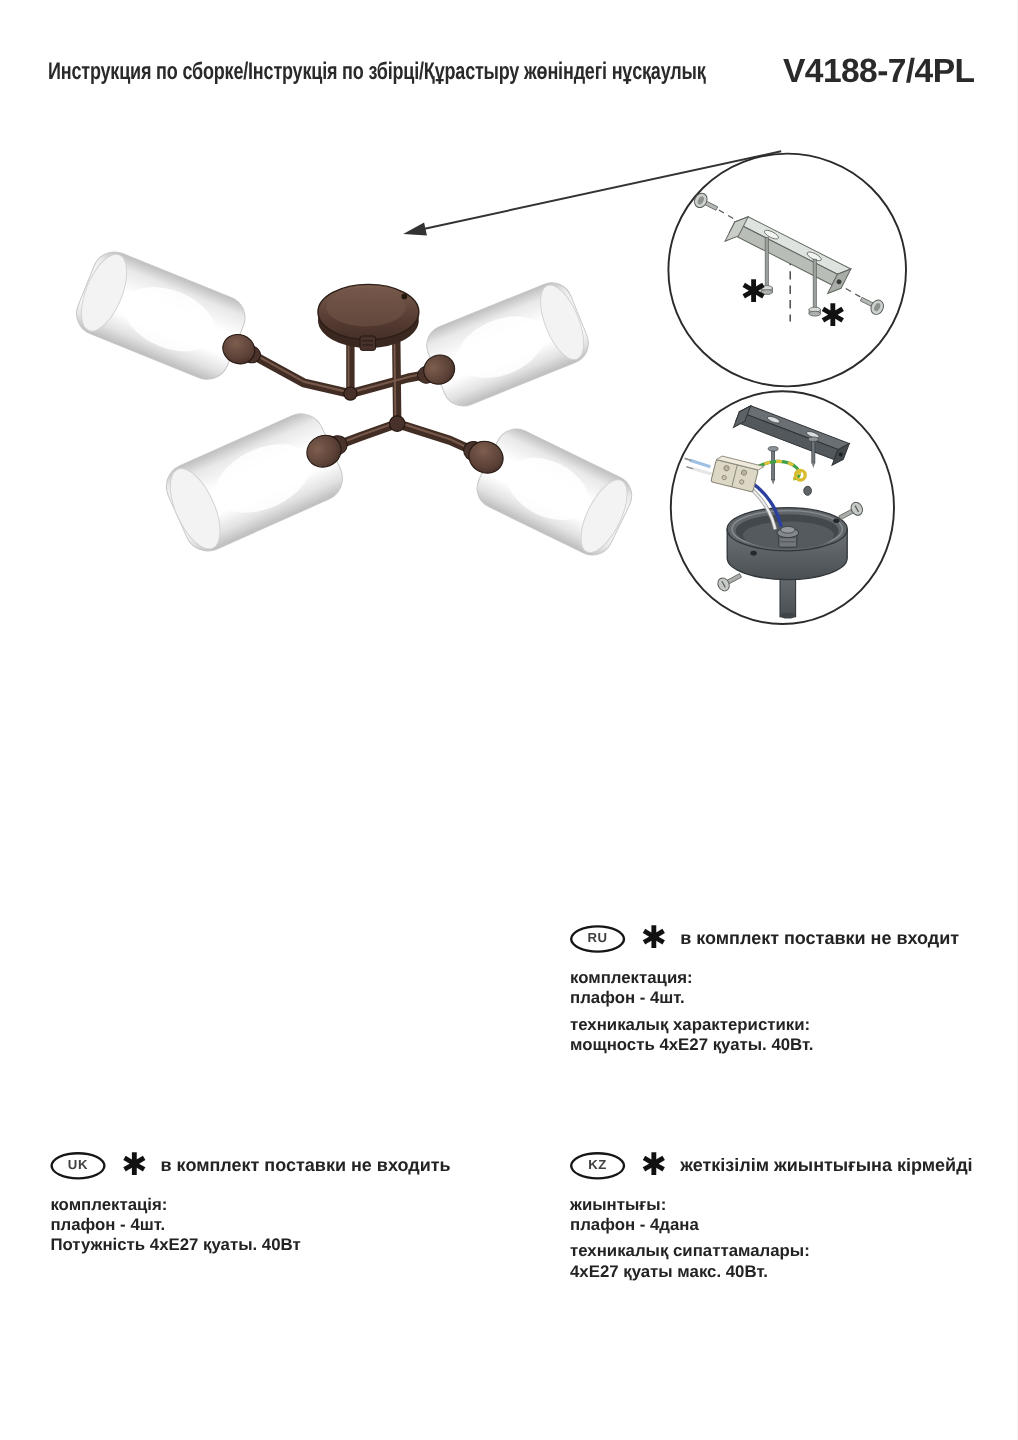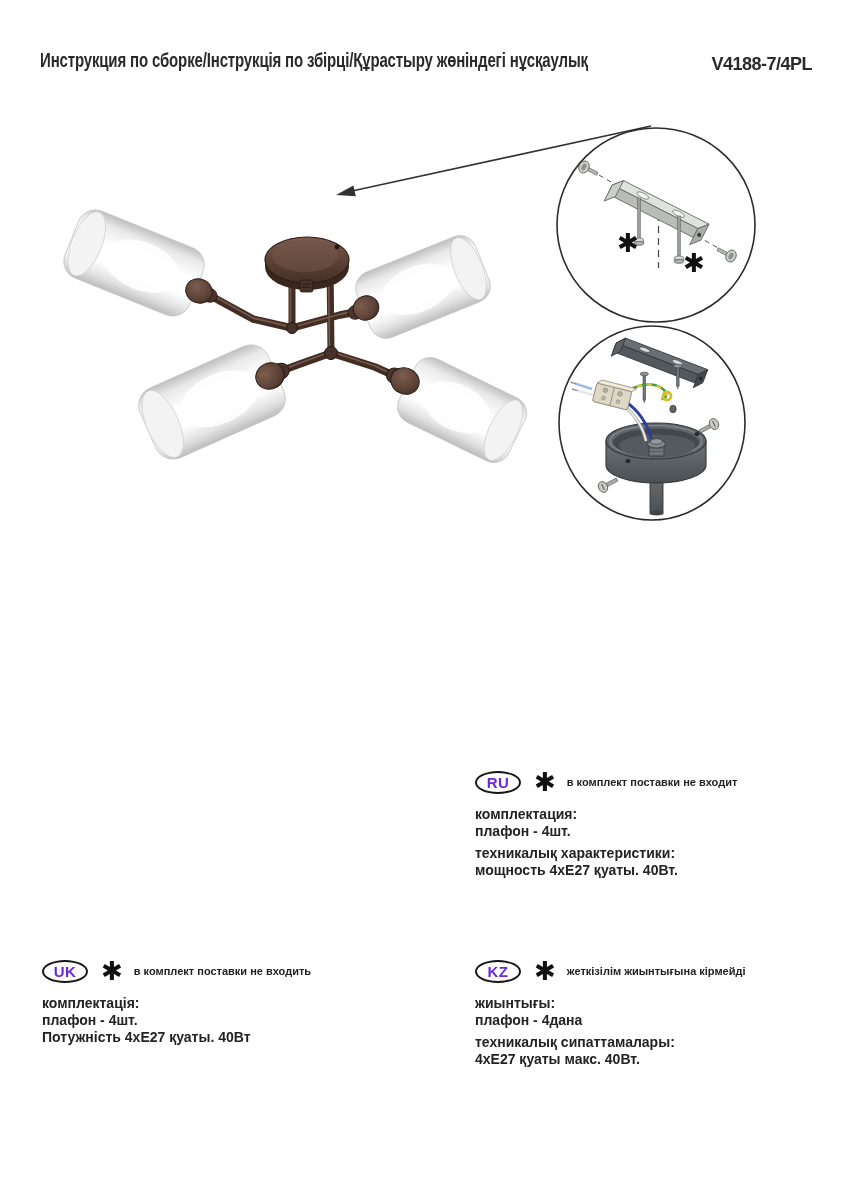--- a/index.html
+++ b/index.html
@@ -9,35 +9,35 @@
     overflow:hidden;margin:0 auto;
   }
   .illustration{position:absolute;left:0;top:0;width:848px;height:1200px;}
   .title{position:absolute;left:40px;top:43px;width:772px;height:32px;}
   .title-main{
     position:absolute;left:0;bottom:3px;font-size:20px;font-weight:bold;
     white-space:nowrap;transform:scaleX(0.75);transform-origin:0 100%;
     letter-spacing:-0.2px;color:#2a2a2a;
   }
   .title-model{
-    position:absolute;right:0;bottom:0;font-size:18px;font-weight:bold;
+    position:absolute;right:0;bottom:0;font-size:28px;font-weight:bold;
     letter-spacing:-0.5px;white-space:nowrap;color:#2a2a2a;
   }
   .lang-block{position:absolute;width:372px;font-size:14px;line-height:17px;font-weight:bold;}
   .lang-header{display:flex;align-items:center;height:26px;margin-bottom:11px;}
   .badge{
     display:inline-flex;align-items:center;justify-content:center;
     width:42px;height:19px;border:2.6px solid #161616;border-radius:50%;
-    font-size:15px;font-weight:bold;letter-spacing:0.5px;flex:0 0 auto;color:#6d28d9;
+    font-size:11px;font-weight:bold;letter-spacing:0.5px;flex:0 0 auto;color:#404040;
   }
   .asterisk{
     font-family:"DejaVu Sans",sans-serif;font-size:26px;line-height:22px;
     margin:0 11px 0 13px;color:#111;flex:0 0 auto;
   }
-  .note{font-size:11px;white-space:nowrap;}
+  .note{font-size:15px;white-space:nowrap;}
   .line{white-space:nowrap;}
   .spec-label{margin-top:5px;}
 </style>
 </head>
 <body>
 
 <div class="page">
 
   <svg class="illustration" viewBox="0 0 848 1200">
     <defs>

